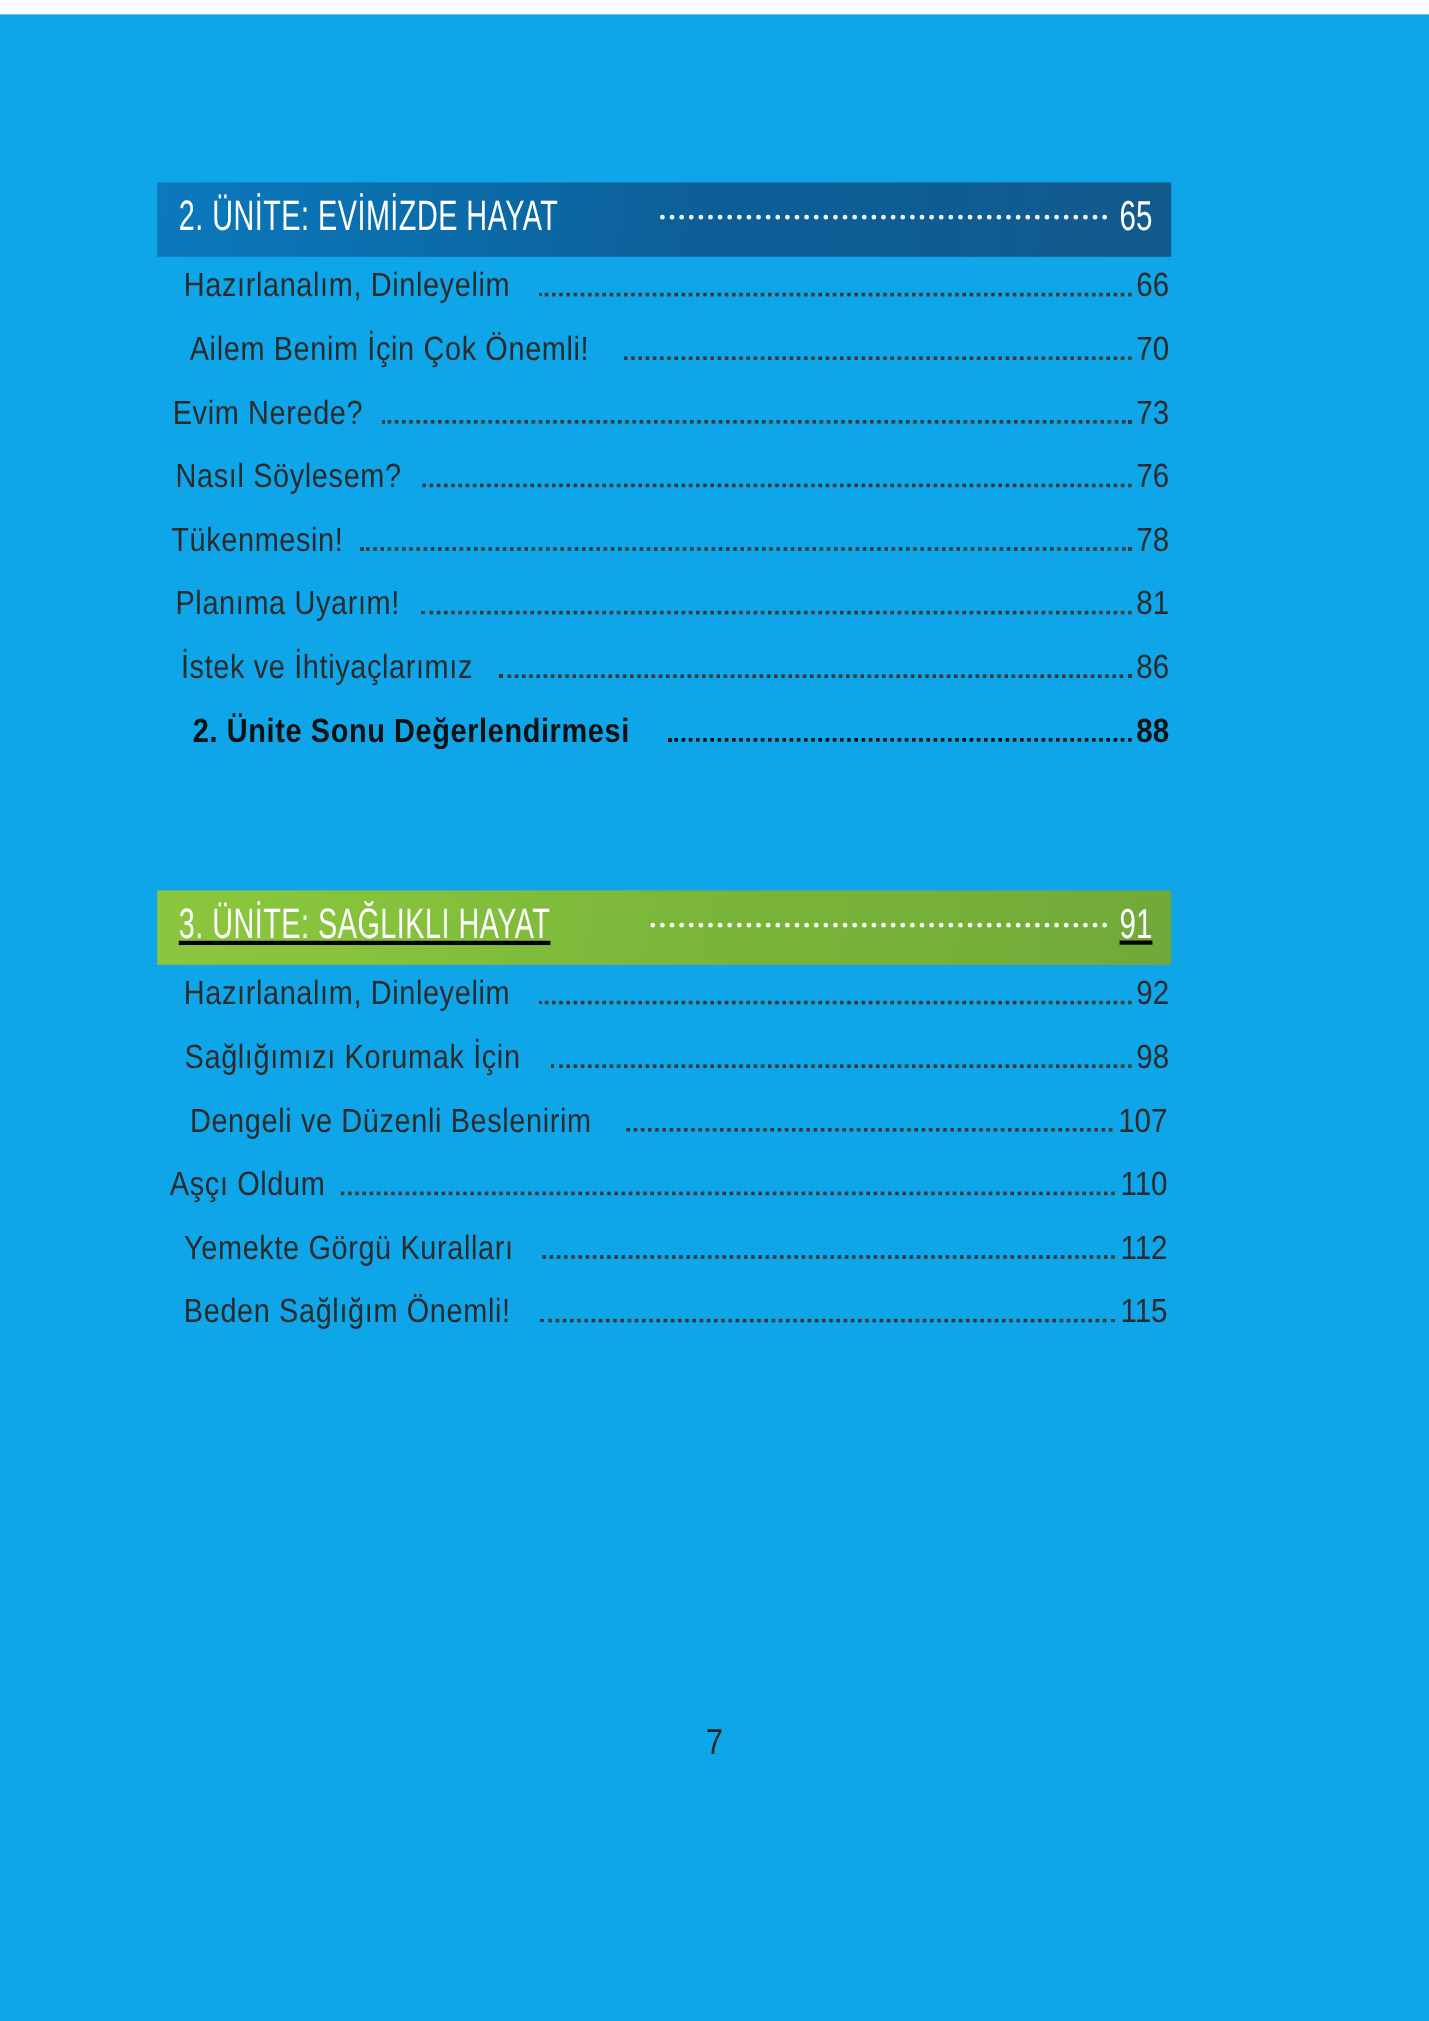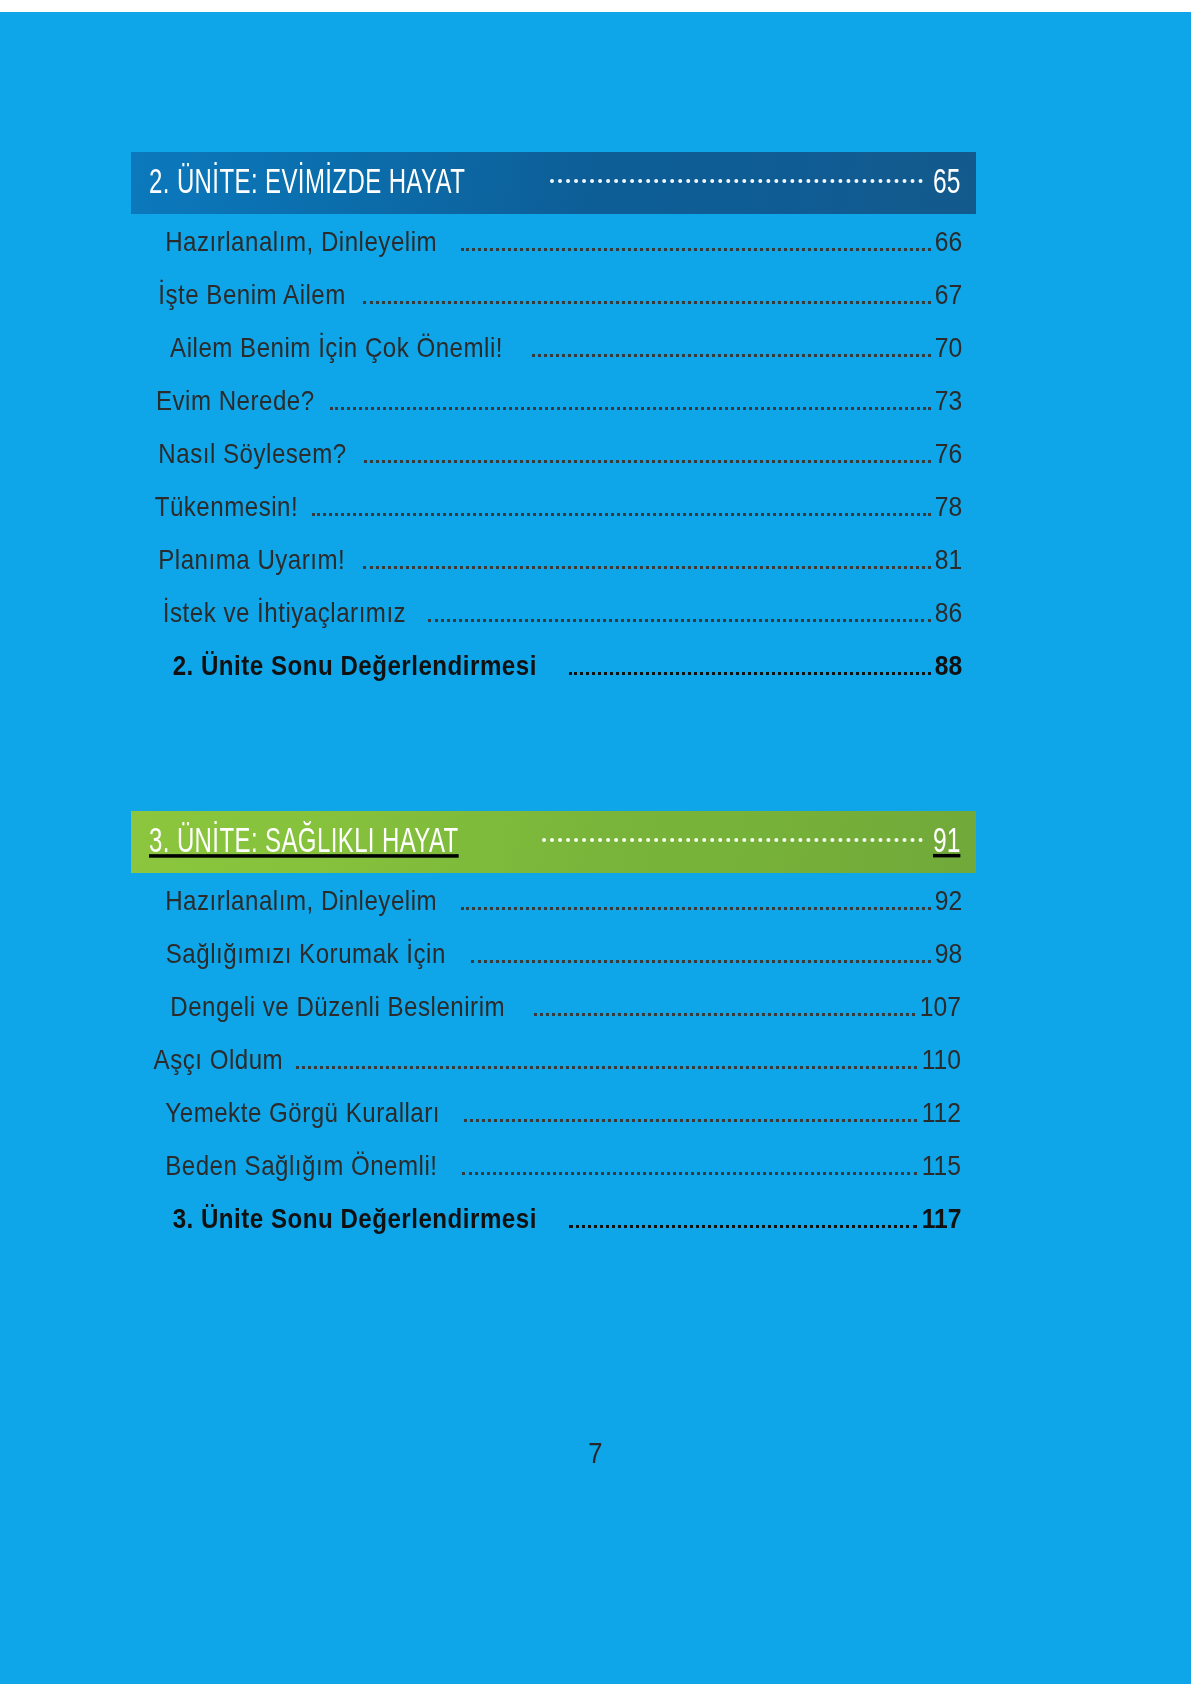--- a/index.html
+++ b/index.html
@@ -76,21 +76,21 @@
     transform: scaleX(0.82) scaleY(1.16);
     transform-origin: right center;
     white-space: nowrap;
     line-height: 1;
     position: relative;
     top: -2px;
   }
 
   
   .toc-list {
-    margin: 12px;
+    margin: 0;
     padding: 0;
     list-style: none;
   }
   .toc-row {
     display: flex;
     align-items: baseline;
     height: 53px;
     color: #231f20;
     font-size: 28px;
     font-family: "Liberation Sans", sans-serif;
@@ -162,25 +162,20 @@
       <div class="u-page">65</div>
     </div>
 
     <ul class="toc-list">
       <li class="toc-row">
         <span class="toc-title">Hazırlanalım, Dinleyelim</span>
         <span class="toc-leader"></span>
         <span class="toc-page">66</span>
       </li>
       <li class="toc-row">
-        <span class="toc-title">İşte Benim Ailem</span>
-        <span class="toc-leader"></span>
-        <span class="toc-page">67</span>
-      </li>
-      <li class="toc-row">
         <span class="toc-title">Ailem Benim İçin Çok Önemli!</span>
         <span class="toc-leader"></span>
         <span class="toc-page">70</span>
       </li>
       <li class="toc-row">
         <span class="toc-title">Evim Nerede?</span>
         <span class="toc-leader"></span>
         <span class="toc-page">73</span>
       </li>
       <li class="toc-row">
@@ -242,25 +237,20 @@
       <li class="toc-row">
         <span class="toc-title">Yemekte Görgü Kuralları</span>
         <span class="toc-leader"></span>
         <span class="toc-page">112</span>
       </li>
       <li class="toc-row">
         <span class="toc-title">Beden Sağlığım Önemli!</span>
         <span class="toc-leader"></span>
         <span class="toc-page">115</span>
       </li>
-      <li class="toc-row emphasis">
-        <span class="toc-title">3. Ünite Sonu Değerlendirmesi</span>
-        <span class="toc-leader"></span>
-        <span class="toc-page">117</span>
-      </li>
     </ul>
 
   </div>
 
   <div class="folio">
     <span>7</span>
   </div>
 </div>
 
 </body></html>

